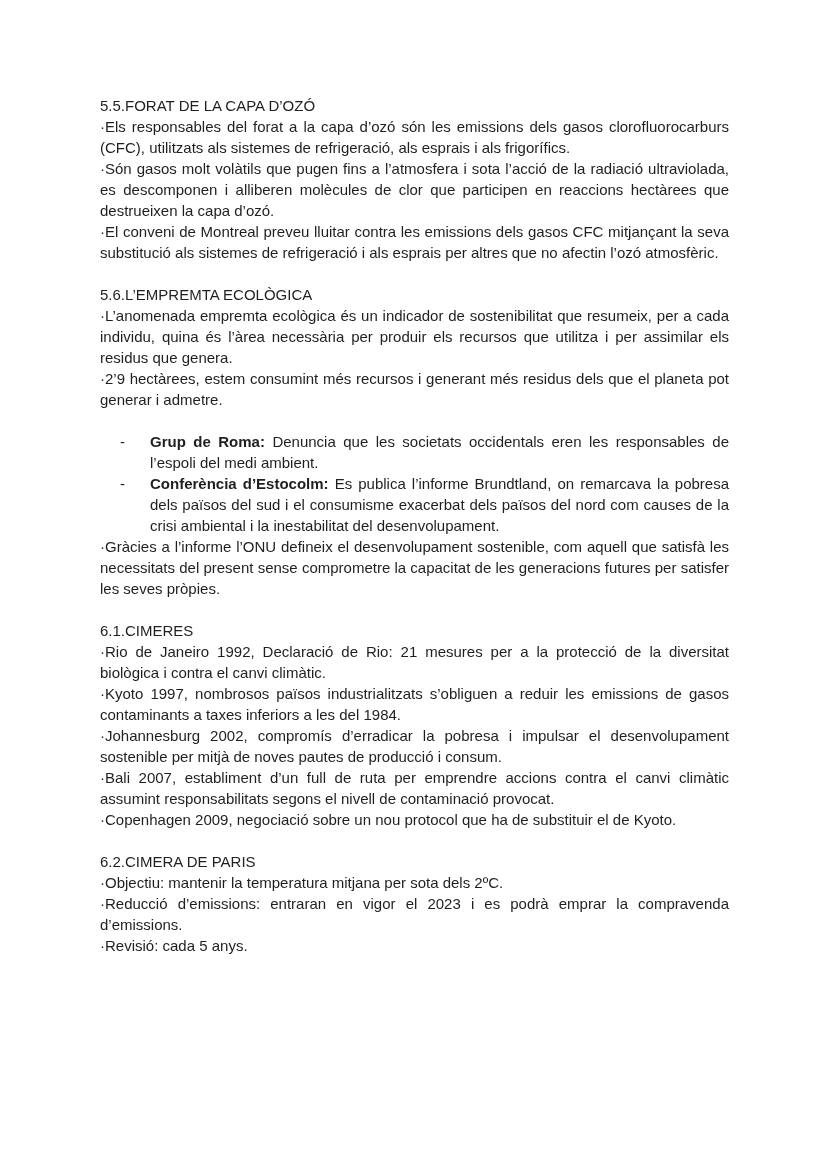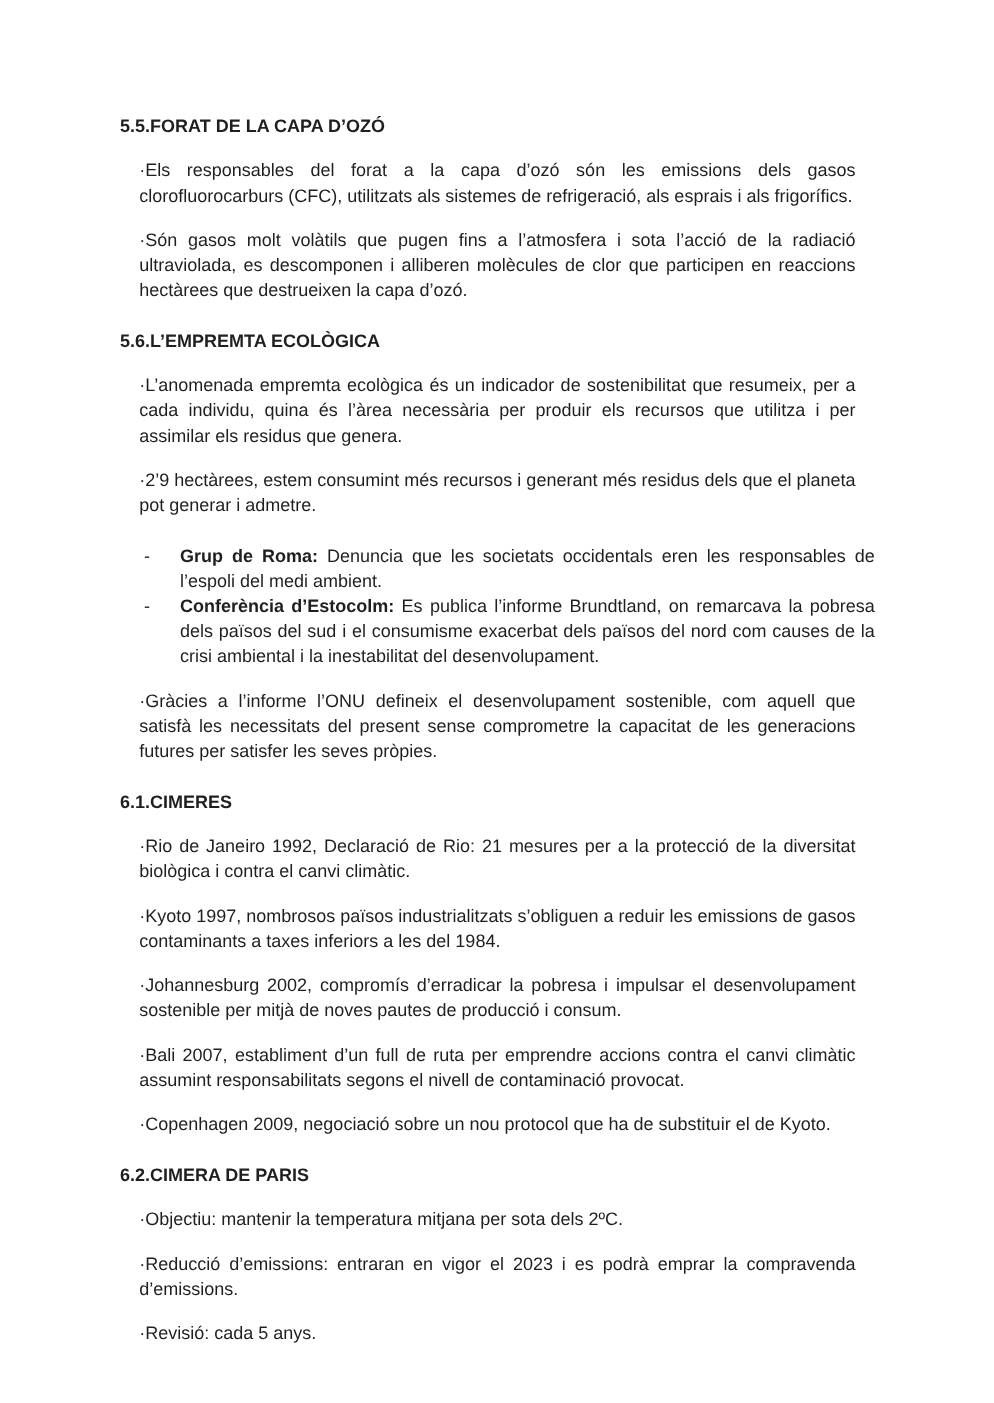--- a/index.html
+++ b/index.html
@@ -15,28 +15,28 @@
     box-sizing: border-box;
     width: 828px;
     height: 1169px;
     padding: 95px 99px 40px 100px;
     background: #ffffff;
   }
   .section + .section { margin-top: 21px; }
   .heading {
     font-size: 15px;
     line-height: 21px;
-    font-weight: 700;
+    font-weight: 400;
     margin: 0;
     white-space: nowrap;
   }
   .para {
     font-size: 15px;
     line-height: 21px;
-    margin: 16px;
+    margin: 0;
     text-align: justify;
   }
   .list-item {
     display: flex;
     font-size: 15px;
     line-height: 21px;
   }
   .list-item .marker {
     flex: 0 0 30px;
     box-sizing: content-box;
@@ -50,20 +50,21 @@
 </style>
 </head>
 <body>
 
 <div class="page">
   <div>
       <section class="section">
         <h2 class="heading">5.5.FORAT DE LA CAPA D’OZÓ</h2>
         <p class="para">·Els responsables del forat a la capa d’ozó són les emissions dels gasos clorofluorocarburs (CFC), utilitzats als sistemes de refrigeració, als esprais i als frigorífics.</p>
         <p class="para">·Són gasos molt volàtils que pugen fins a l’atmosfera i sota l’acció de la radiació ultraviolada, es descomponen i alliberen molècules de clor que participen en reaccions hectàrees que destrueixen la capa d’ozó.</p>
+        <p class="para">·El conveni de Montreal preveu lluitar contra les emissions dels gasos CFC mitjançant la seva substitució als sistemes de refrigeració i als esprais per altres que no afectin l’ozó atmosfèric.</p>
       </section>
       <section class="section">
         <h2 class="heading">5.6.L’EMPREMTA ECOLÒGICA</h2>
         <p class="para">·L’anomenada empremta ecològica és un indicador de sostenibilitat que resumeix, per a cada individu, quina és l’àrea necessària per produir els recursos que utilitza i per assimilar els residus que genera.</p>
         <p class="para">·2’9 hectàrees, estem consumint més recursos i generant més residus dels que el planeta pot generar i admetre.</p>
       </section>
       <section class="section">
         <div class="list-item">
           <span class="marker">-</span>
           <span class="item-text"><b>Grup de Roma:</b> Denuncia que les societats occidentals eren les responsables de l’espoli del medi ambient.</span>

